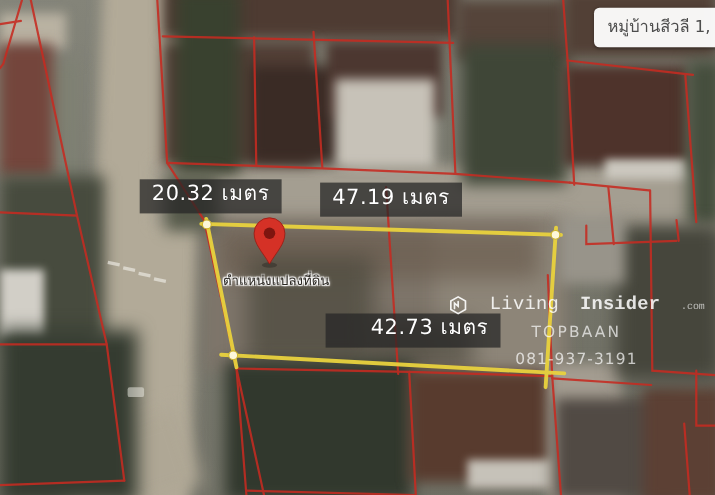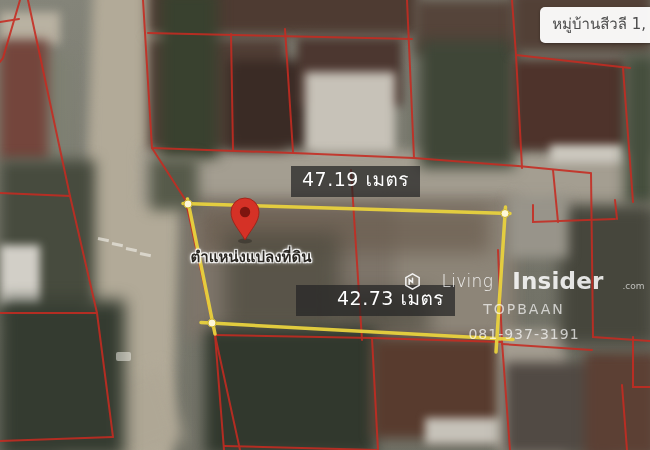--- a/index.html
+++ b/index.html
@@ -16,31 +16,31 @@
     font-size:19px;line-height:1.25;padding:2px 11px 5px;white-space:nowrap;
     letter-spacing:.5px;text-shadow:0 0 1px rgba(0,0,0,.4);
   }
   .village-label{
     position:absolute;top:7px;right:-8px;background:rgba(255,255,255,.95);
     color:#4d4d4d;font-size:15px;padding:5px 12px 7px;border-radius:5px;
     box-shadow:0 1px 3px rgba(0,0,0,.35);white-space:nowrap;
   }
   .pin-caption{
     position:absolute;left:176px;top:245px;width:150px;text-align:center;
-    font-size:15px;font-weight:700;color:#2a2722;white-space:nowrap;
+    font-size:12px;font-weight:400;color:#2a2722;white-space:nowrap;
     text-shadow:-1px -1px 1px #fff,1px -1px 1px #fff,-1px 1px 1px #fff,1px 1px 1px #fff,0 0 4px #fff;
   }
   
   .watermark{
     position:absolute;left:440px;top:268px;width:168px;color:rgba(255,255,255,.85);
     text-align:center;pointer-events:none;
   }
-  .wm-brand{display:flex;align-items:center;justify-content:center;gap:19px;}
+  .wm-brand{display:flex;align-items:center;justify-content:center;gap:19px;font-family:Liberation Mono, monospace;}
   .wm-living{font-size:17px;font-weight:300;letter-spacing:.3px;}
-  .wm-insider{font-size:23px;font-weight:700;letter-spacing:.2px;}
+  .wm-insider{font-size:17px;font-weight:700;letter-spacing:.2px;}
   .wm-com{font-size:9px;opacity:.75;align-self:flex-end;padding-bottom:3px;}
   .wm-line2{font-size:14px;letter-spacing:2px;margin-top:7px;opacity:.8;}
   .wm-line3{font-size:14px;letter-spacing:1px;margin-top:9px;opacity:.82;}
   svg.overlay{position:absolute;left:0;top:0;}
 </style>
 </head>
 <body>
 
 <div id="stage">
 
@@ -146,20 +146,21 @@
       <circle cx="212" cy="323" r="4"></circle>
     </g>
 
     <g transform="translate(245,240)">
       <ellipse cx="0" cy="1" rx="7" ry="2.5" fill="rgba(0,0,0,.25)"></ellipse>
       <path d="M0,0 C-7,-12 -14,-18 -14,-28 A14,14 0 1 1 14,-28 C14,-18 7,-12 0,0 Z" fill="#d53126" stroke="#9c1d14" stroke-width=".8"></path>
       <circle cx="0" cy="-28" r="5.2" fill="#7e150f"></circle>
     </g>
   </svg>
 
+  <div class="meas-label" style="left:127px;top:163px;">20.32 เมตร</div>
   <div class="meas-label" style="left:291px;top:166px;">47.19 เมตร</div>
   <div class="meas-label" style="left:296px;top:285px;padding-left:41px;">42.73 เมตร</div>
 
   <div class="pin-caption">ตำแหน่งแปลงที่ดิน</div>
 
   <div class="village-label">หมู่บ้านสีวลี 1,</div>
 
   <div class="watermark">
     <div class="wm-brand">
       <span style="display:inline-flex;">

